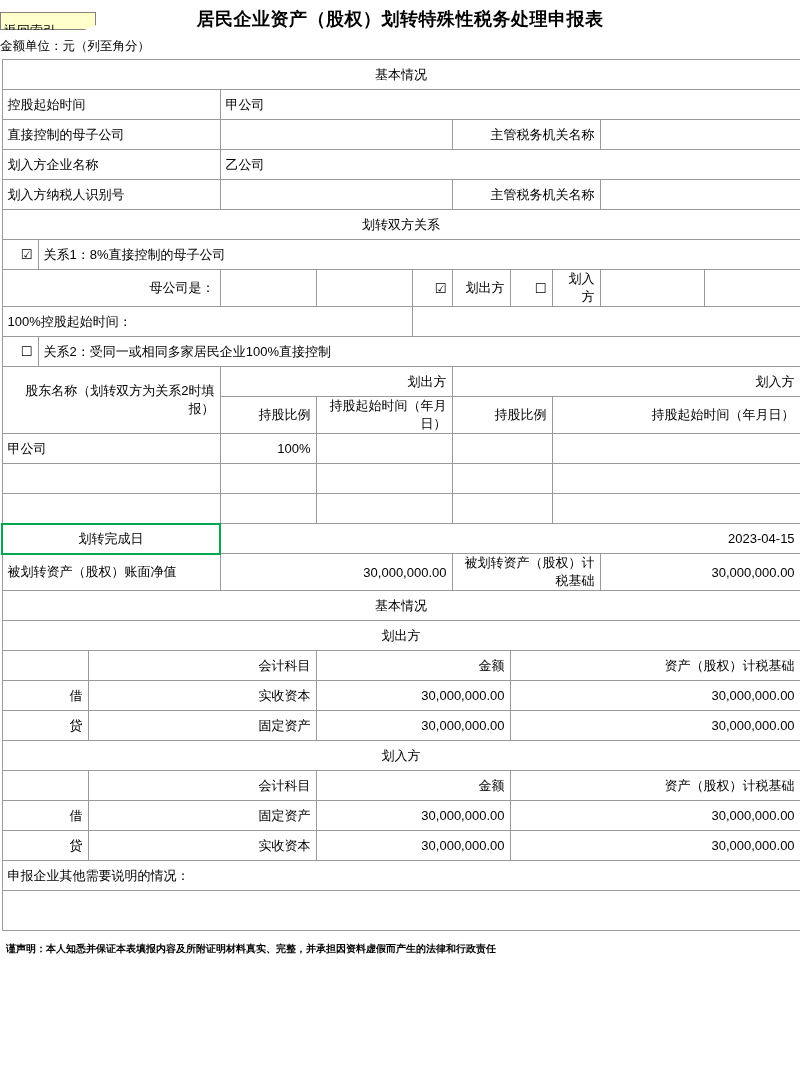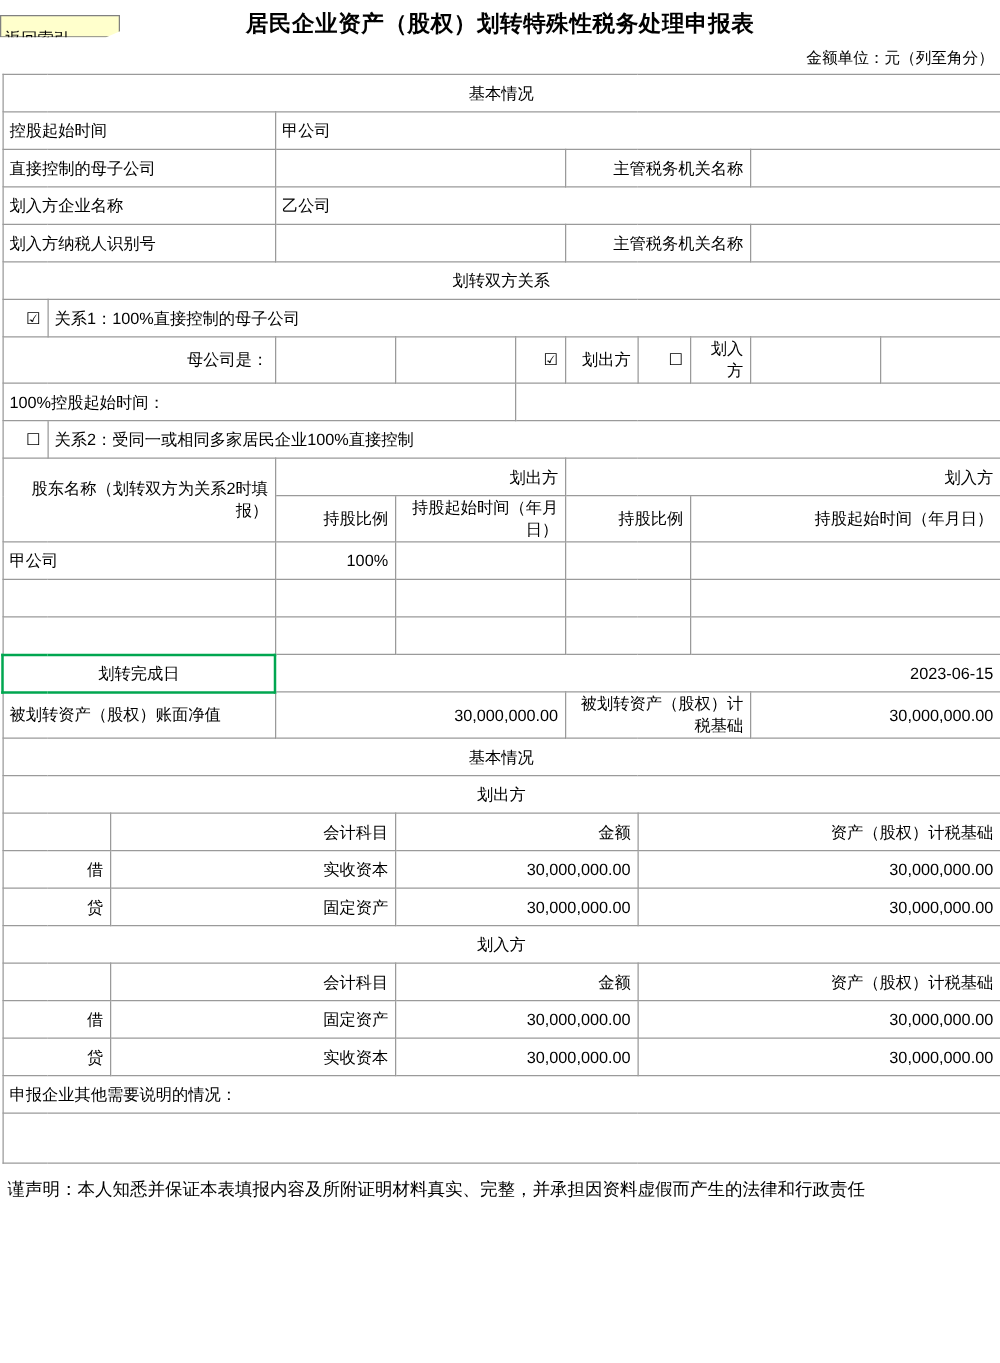--- a/index.html
+++ b/index.html
@@ -40,21 +40,20 @@
     clip-path: polygon(0 0, 100% 0, 100% 72%, 88% 100%, 0 100%);
   }
   .title {
     text-align: center;
     font-size: 18px;
     font-weight: bold;
     padding-top: 7px;
     letter-spacing: 0.5px;
   }
   .unit-line {
-    text-align: right;
     font-size: 12.5px;
     padding: 7px 5px 4px 0;
   }
   table.form {
     border-collapse: collapse;
     width: 798px;
     margin-left: 1px;
     table-layout: fixed;
   }
   table.form td {
@@ -71,23 +70,23 @@
     font-weight: normal;
     font-size: 13.5px;
   }
   .green-cell {
     border: 2px solid #00a650 !important;
     text-align: center;
   }
   .small { font-size: 12.5px; }
   .ind { padding-left: 22px; }
   .declare {
-    font-size: 14px;
+    font-size: 10px;
     padding: 10px 6px 0 6px;
-    font-weight: normal;
+    font-weight: bold;
     line-height: 1.5;
   }
 </style>
 </head>
 <body>
 
 <div class="page">
 
   <div class="return-btn">返回索引</div>
 
@@ -132,21 +131,21 @@
       <td colspan="3"></td>
       <td colspan="3" class="ctr">主管税务机关名称</td>
       <td colspan="2"></td>
     </tr>
 
     <tr>
       <td colspan="11" class="sec-head">划转双方关系</td>
     </tr>
     <tr>
       <td class="ctr">☑</td>
-      <td colspan="10">关系1：100%直接控制的母子公司</td>
+      <td colspan="10">关系1：8%直接控制的母子公司</td>
     </tr>
     <tr>
       <td colspan="3" class="ctr">母公司是：</td>
       <td></td>
       <td></td>
       <td class="ctr">☑</td>
       <td class="ctr">划出方</td>
       <td class="ctr">☐</td>
       <td class="ctr">划入方</td>
       <td></td>
@@ -189,21 +188,21 @@
     <tr>
       <td colspan="3"></td>
       <td class="ctr"></td>
       <td colspan="2"></td>
       <td colspan="2"></td>
       <td colspan="3"></td>
     </tr>
 
     <tr>
       <td colspan="3" class="green-cell">划转完成日</td>
-      <td colspan="8" class="ctr">2023-06-15</td>
+      <td colspan="8" class="ctr">2023-04-15</td>
     </tr>
     <tr>
       <td colspan="3">被划转资产（股权）账面净值</td>
       <td colspan="3" class="ctr">30,000,000.00</td>
       <td colspan="3" class="ctr small">被划转资产（股权）计税基础</td>
       <td colspan="2" class="ctr">30,000,000.00</td>
     </tr>
 
     <tr>
       <td colspan="11" class="sec-head">基本情况</td>

